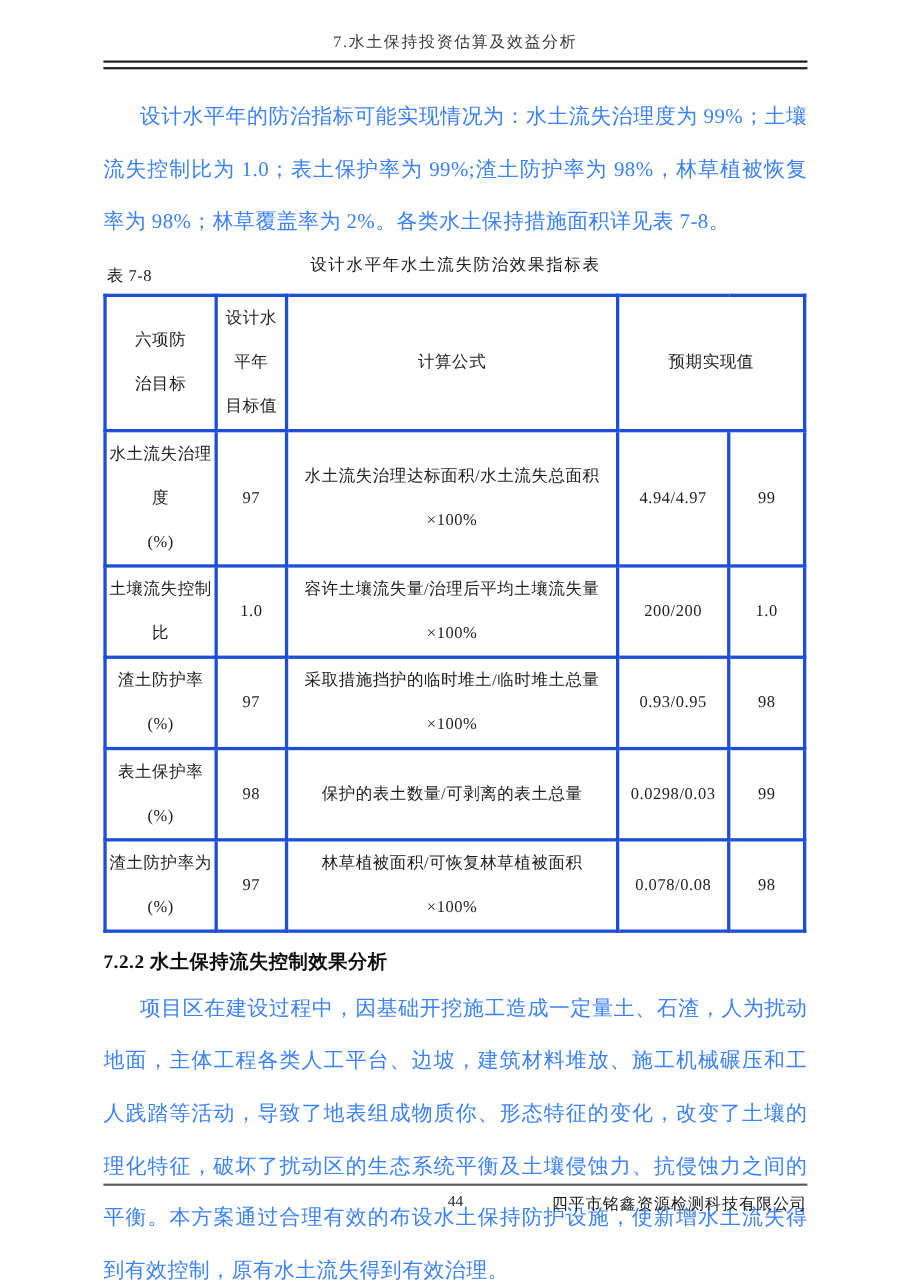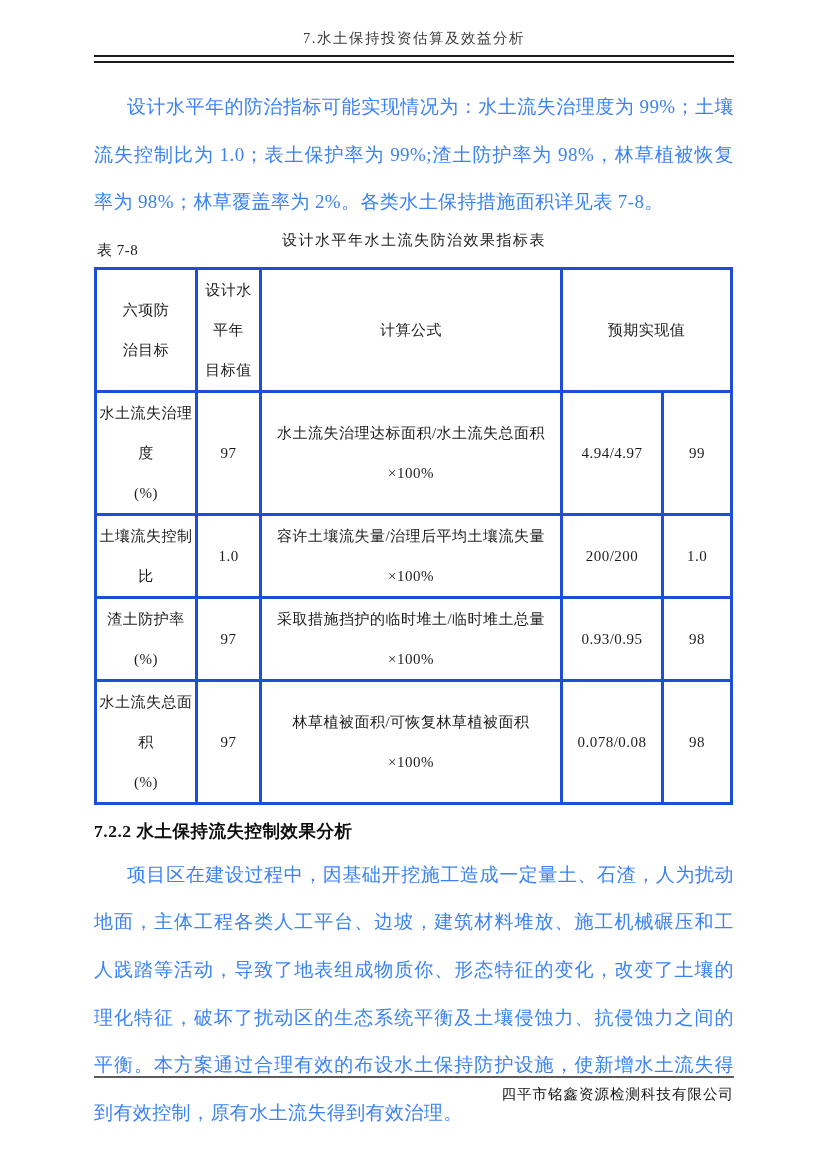--- a/index.html
+++ b/index.html
@@ -142,37 +142,45 @@
           <td>1.0</td>
         </tr>
         <tr class="rh80">
           <td>渣土防护率(%)</td>
           <td>97</td>
           <td>采取措施挡护的临时堆土/临时堆土总量
 ×100%</td>
           <td>0.93/0.95</td>
           <td>98</td>
         </tr>
+        <tr class="rh53">
+          <td>表土保护率(%)</td>
+          <td>98</td>
+          <td>保护的表土数量/可剥离的表土总量</td>
+          <td>0.0298/0.03</td>
+          <td>99</td>
+        </tr>
         <tr class="rh73">
-          <td>水土流失总面积
+          <td>渣土防护率为
 (%)</td>
           <td>97</td>
           <td>林草植被面积/可恢复林草植被面积
 ×100%</td>
           <td>0.078/0.08</td>
           <td>98</td>
         </tr>
       </tbody>
     </table>
 
     <div class="section-heading">7.2.2 水土保持流失控制效果分析</div>
 
     <p class="para p2">项目区在建设过程中，因基础开挖施工造成一定量土、石渣，人为扰动地面，主体工程各类人工平台、边坡，建筑材料堆放、施工机械碾压和工人践踏等活动，导致了地表组成物质你、形态特征的变化，改变了土壤的理化特征，破坏了扰动区的生态系统平衡及土壤侵蚀力、抗侵蚀力之间的平衡。本方案通过合理有效的布设水土保持防护设施，使新增水土流失得到有效控制，原有水土流失得到有效治理。</p>
 
   </div>
 
   <div class="footer">
     <div class="footer-rule"></div>
     <div class="footer-row">
+      <span class="page-number">44</span>
       <span class="company">四平市铭鑫资源检测科技有限公司</span>
     </div>
   </div>
 </div>
 
 </body></html>

